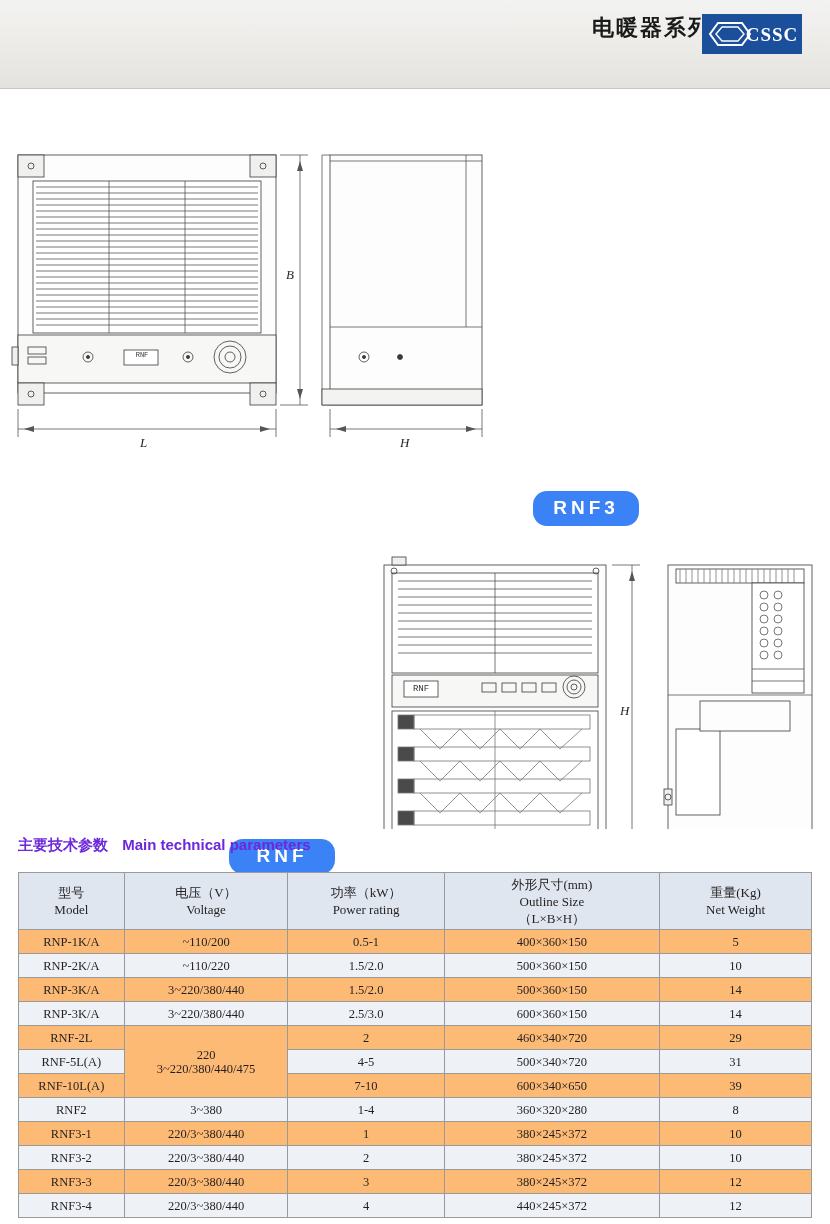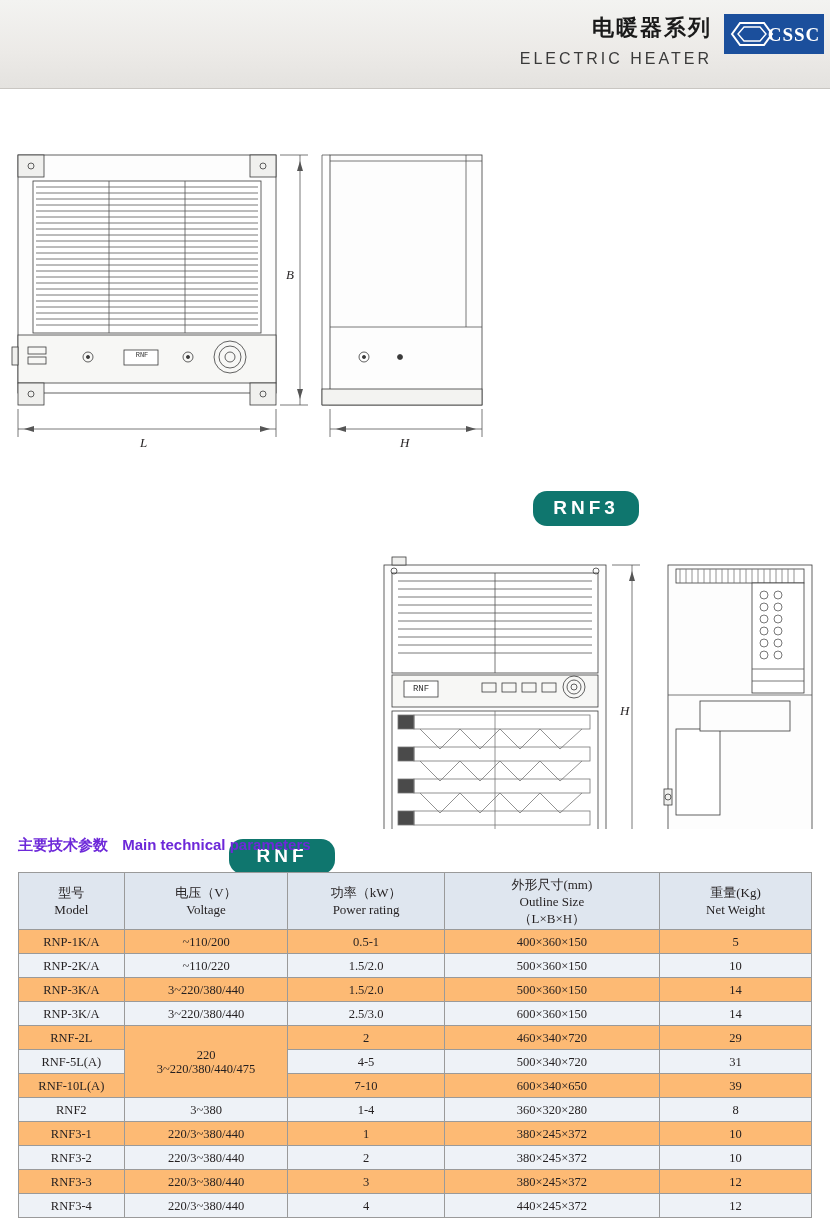--- a/index.html
+++ b/index.html
@@ -23,27 +23,27 @@
   }
   .header-cn{
     font-size:22px;font-weight:bold;letter-spacing:2px;color:#1a1a1a;
     line-height:36px;
   }
   .header-en{
     font-size:16px;letter-spacing:3px;color:#3a3a3a;line-height:22px;
     margin-top:2px;
   }
   .logo{
-    position:absolute;right:6px;top:14px;width:100px;height:40px;
+    position:absolute;right:28px;top:14px;width:100px;height:40px;
   }
   
   .drawings{position:relative;height:740px;}
   .tag{
     position:absolute;
-    background:#0f766e;
+    background:#3b82f6;
     color:#ffffff;
     font-size:19px;
     letter-spacing:4px;
     font-weight:bold;
     border-radius:14px;
     text-align:center;
     padding:6px 0 7px 0;
     font-family:"Liberation Sans", sans-serif;
   }
   #tag-rnf3{left:533px;top:402px;width:106px;}
@@ -88,21 +88,20 @@
   td.col-size{width:226px;}
   td.col-weight{width:160px;}
   .merged-volt{vertical-align:middle;line-height:16px;}
 </style>
 </head>
 <body>
 
 <div class="header">
   <div class="header-titles">
     <div class="header-cn">电暖器系列</div>
-    <div class="header-en">ELECTRIC  HEATER</div>
   </div>
   <div class="logo">
     <svg width="100" height="40" viewBox="0 0 100 40">
       <rect x="0" y="0" width="100" height="40" fill="#1b4f9c"></rect>
       <polygon points="8,20 16,9 40,9 48,20 40,31 16,31" fill="none" stroke="#ffffff" stroke-width="2"></polygon>
       <polygon points="14,20 20,13 36,13 42,20 36,27 20,27" fill="none" stroke="#ffffff" stroke-width="1.4"></polygon>
       <text x="70" y="27" font-family="Liberation Serif, serif" font-size="19" font-weight="bold" fill="#ffffff" text-anchor="middle" letter-spacing="1">CSSC</text>
     </svg>
   </div>
 </div>

